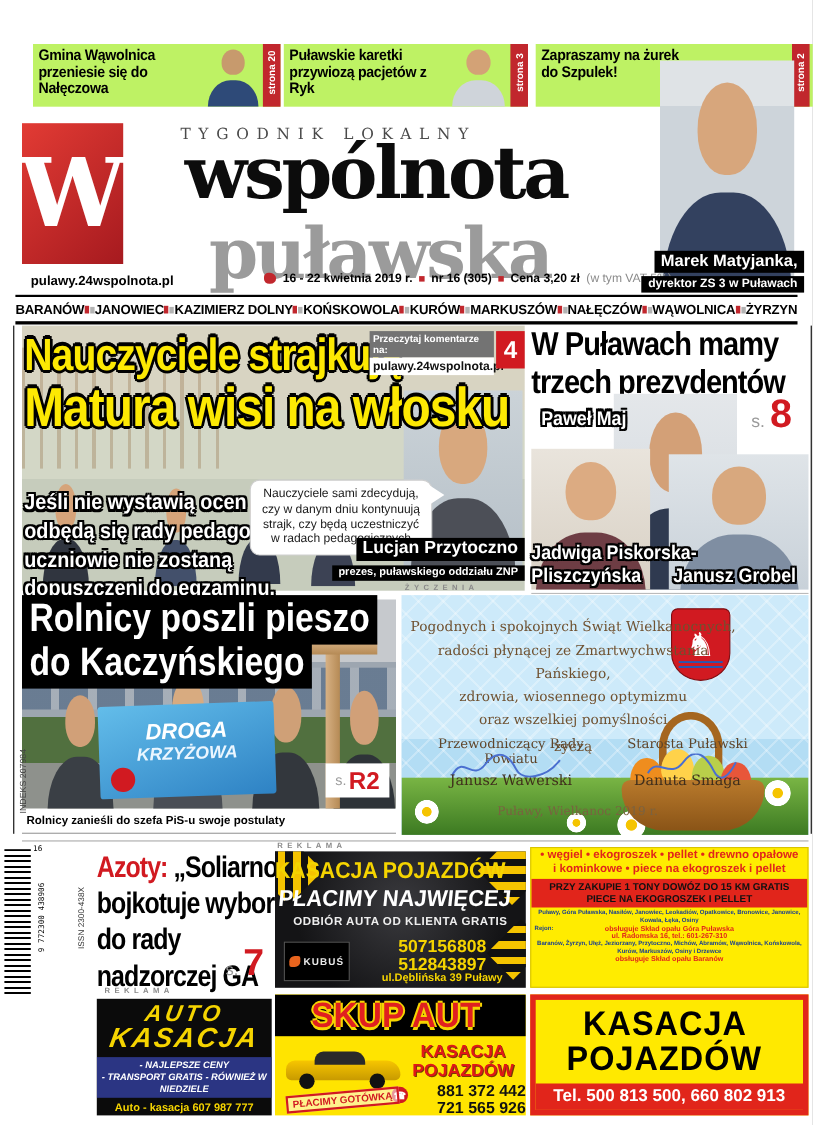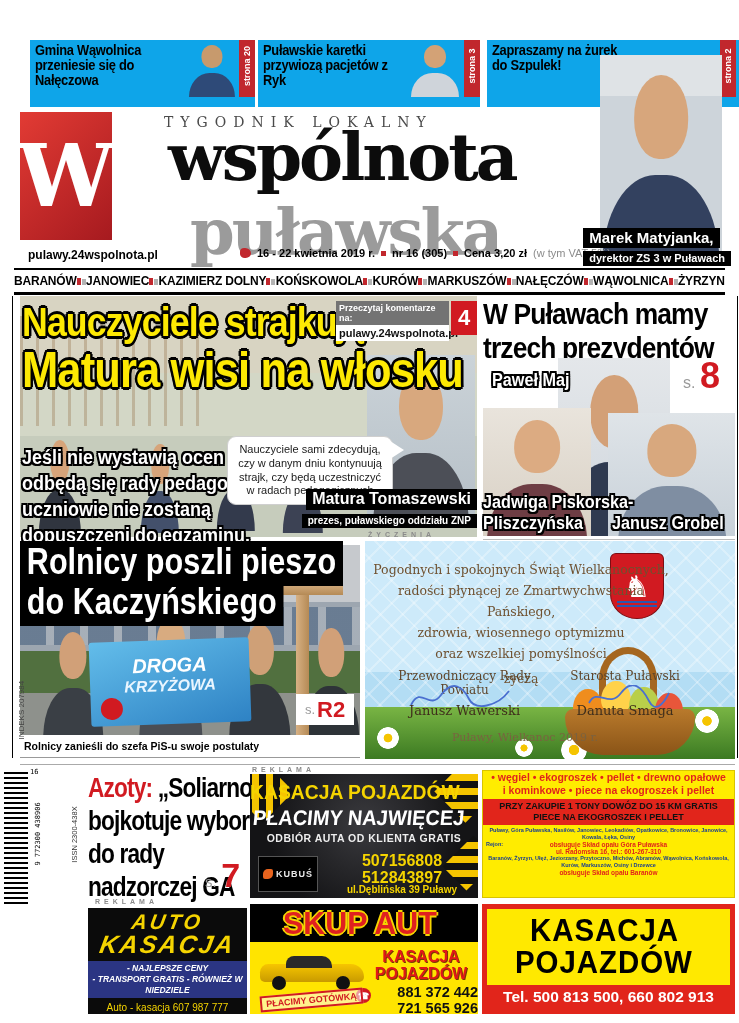--- a/index.html
+++ b/index.html
@@ -7,21 +7,21 @@
         font-family:"Liberation Sans",sans-serif;margin:0 auto;}
   .abs{position:absolute;}
   .b{font-weight:bold;}
   .cx{display:inline-block;transform-origin:left center;white-space:nowrap;}
   
   .oy{color:#fde903;text-shadow:-2px -2px 0 #000,2px -2px 0 #000,-2px 2px 0 #000,2px 2px 0 #000,
       -3px 0 0 #000,3px 0 0 #000,0 -3px 0 #000,0 3px 0 #000;}
   .ow{color:#fff;text-shadow:-2px -2px 0 #000,2px -2px 0 #000,-2px 2px 0 #000,2px 2px 0 #000,
       -2px 0 0 #000,2px 0 0 #000,0 -2px 0 #000,0 2px 0 #000;}
   
-  .teaser{position:absolute;height:67px;background:#0ea5e9;}
+  .teaser{position:absolute;height:57px;background:#bef264;}
   .t-title{position:absolute;left:5px;top:3px;font-weight:bold;font-size:14px;line-height:1.08;
            letter-spacing:-.3px;transform:scaleX(.92);transform-origin:left top;width:150px;}
   .t-tab{position:absolute;right:0;top:0;width:16px;height:57px;background:#c1272d;}
   .t-tab span{position:absolute;left:-17px;top:21px;display:block;width:50px;text-align:center;
       transform:rotate(-90deg);color:#fff;font-size:9px;font-weight:bold;}
   
   .person{position:absolute;overflow:hidden;}
   .person::before{content:"";position:absolute;top:6%;left:50%;transform:translateX(-50%);
       width:44%;height:42%;border-radius:50% 50% 46% 46%;background:var(--skin,#d9a77e);}
   .person::after{content:"";position:absolute;bottom:0;left:50%;transform:translateX(-50%);
@@ -67,21 +67,21 @@
 
   <div class="abs" style="left:600px;top:55px;width:122px;height:207px;background:linear-gradient(180deg,#dfe3e6 0 20%,#cdd4da 20% 100%);">
     <div class="person" style="left:0;top:8px;width:122px;height:200px;--skin:#d7a67c;--suit:#33415f"></div>
   </div>
   <div class="abs" style="left:20px;top:112px;width:92px;height:128px;background:linear-gradient(135deg,#e23b34,#a61a1f);display:flex;align-items:center;justify-content:center;">
     <span style="font-family:'DejaVu Serif',serif;font-weight:bold;color:#fff;font-size:86px;line-height:1;">W</span>
   </div>
   <div class="abs" style="left:164px;top:114px;font-size:14px;letter-spacing:7px;color:#4a4a4a;font-family:'DejaVu Serif',serif;">TYGODNIK LOKALNY</div>
   <div class="abs" style="left:168px;top:118px;font-family:'DejaVu Serif',serif;font-weight:bold;font-size:66px;letter-spacing:-3px;color:#0c0c0c;">wspólnota</div>
   <div class="abs" style="left:190px;top:194px;font-family:'DejaVu Serif',serif;font-weight:bold;font-size:64px;letter-spacing:-3px;color:#9b9b9b;">puławska</div>
-  <div class="abs" style="right:8px;top:228px;text-align:left;z-index:3;">
+  <div class="abs" style="right:8px;top:228px;text-align:right;z-index:3;">
     <span class="strip" style="font-size:15px;">Marek Matyjanka,</span><br>
     <span class="strip" style="font-size:11px;margin-top:1px;">dyrektor ZS 3 w Puławach</span>
   </div>
   <div class="abs" style="left:28px;top:248px;font-weight:bold;font-size:12px;">pulawy.24wspolnota.pl</div>
   <div class="abs" style="left:240px;top:247px;display:flex;align-items:center;gap:6px;font-size:11px;">
     <span style="display:inline-block;width:11px;height:10px;background:#c1272d;border-radius:40% 55% 50% 45%;"></span>
     <span class="b">16 - 22 kwietnia 2019 r.</span>
     <span style="width:5px;height:5px;background:#c1272d;display:inline-block;"></span>
     <span class="b">nr 16 (305)</span>
     <span style="width:5px;height:5px;background:#c1272d;display:inline-block;"></span>
@@ -156,21 +156,21 @@
     <span class="cx ow" style="font-weight:bold;font-size:20px;transform:scaleX(.9);display:block;">odbędą się rady pedagogiczne,</span>
     <span class="cx ow" style="font-weight:bold;font-size:20px;transform:scaleX(.9);display:block;">uczniowie nie zostaną</span>
     <span class="cx ow" style="font-weight:bold;font-size:20px;transform:scaleX(.9);display:block;">dopuszczeni do egzaminu.</span>
   </div>
   <div class="abs" style="left:367px;top:355px;width:108px;height:168px;overflow:hidden;background:linear-gradient(180deg,#cbd3d8,#b5bfc7);z-index:2;">
     <div class="person" style="left:4px;top:6px;width:100px;height:165px;--skin:#d8a87e;--suit:#4c4f57"></div>
   </div>
   <div class="abs" style="left:227px;top:436px;width:150px;background:#fff;border:1px solid #cfcfcf;border-radius:9px;padding:6px 7px;font-size:11px;line-height:1.25;color:#1a1a1a;text-align:center;z-index:3;">Nauczyciele sami zdecydują, czy w danym dniu kontynuują strajk, czy będą uczestniczyć w radach pedagogicznych</div>
   <div class="abs" style="left:390px;top:441px;width:0;height:0;border:9px solid rgba(0,0,0,0);border-left:14px solid #fff;z-index:3;"></div>
   <div class="abs" style="right:262px;top:489px;text-align:right;z-index:4;left:auto;">
-    <span class="strip" style="font-size:16px;">Matura Tomaszewski</span><br>
+    <span class="strip" style="font-size:16px;">Lucjan Przytoczno</span><br>
     <span class="strip" style="font-size:10px;margin-top:1px;">prezes, puławskiego oddziału ZNP</span>
   </div>
 
   <div class="abs" style="left:483px;top:297px;">
     <span class="cx" style="font-weight:bold;font-size:30px;letter-spacing:-1px;transform:scaleX(.88);display:block;">W Puławach mamy</span>
     <span class="cx" style="font-weight:bold;font-size:30px;letter-spacing:-1px;transform:scaleX(.88);display:block;">trzech prezydentów</span>
   </div>
   <div class="abs" style="left:683px;top:355px;">
     <span style="color:#9a9a9a;font-size:16px;">s.</span>
     <span style="color:#d11a21;font-weight:bold;font-size:36px;">8</span>
@@ -286,21 +286,21 @@
   <div class="abs tiny-label" style="left:95px;top:898px;">REKLAMA</div>
   <div class="abs tiny-label" style="left:252px;top:766px;">REKLAMA</div>
 
   <div class="abs" style="left:88px;top:908px;width:159px;height:106px;background:#0b0b0b;text-align:center;overflow:hidden;">
     <div style="color:#f5d400;font-weight:bold;font-style:italic;font-size:21px;letter-spacing:3px;transform:skewX(-10deg);margin-top:2px;">AUTO</div>
     <div style="color:#f5d400;font-weight:bold;font-style:italic;font-size:25px;letter-spacing:2px;transform:skewX(-10deg);margin-top:-4px;">KASACJA</div>
     <div style="background:#2b3583;color:#fff;font-style:italic;font-weight:bold;font-size:8.5px;line-height:11px;padding:2px 0;margin-top:2px;">
       <span style="display:block;">- NAJLEPSZE CENY</span>
       <span style="display:block;">- TRANSPORT GRATIS - RÓWNIEŻ W NIEDZIELE</span>
     </div>
-    <div style="color:#f5d400;font-weight:normal;font-size:10px;line-height:13px;margin-top:3px;">
+    <div style="color:#f5d400;font-weight:bold;font-size:10px;line-height:13px;margin-top:3px;">
       <span style="display:block;">Auto - kasacja 607 987 777</span>
 
     </div>
   </div>
 
   <div class="abs" style="left:250px;top:774px;width:228px;height:124px;background:radial-gradient(circle at 50% 40%,#3a3a3e,#141416 70%);overflow:hidden;">
     <div class="abs hz" style="left:-18px;top:-8px;width:54px;height:44px;transform:rotate(45deg);"></div>
     <div class="abs hz" style="right:-18px;top:-8px;left:auto;width:54px;height:44px;transform:rotate(-45deg);"></div>
     <div class="abs hz" style="right:-14px;top:72px;left:auto;width:44px;height:34px;transform:rotate(-45deg);"></div>
     <div style="text-align:center;margin-top:6px;">

